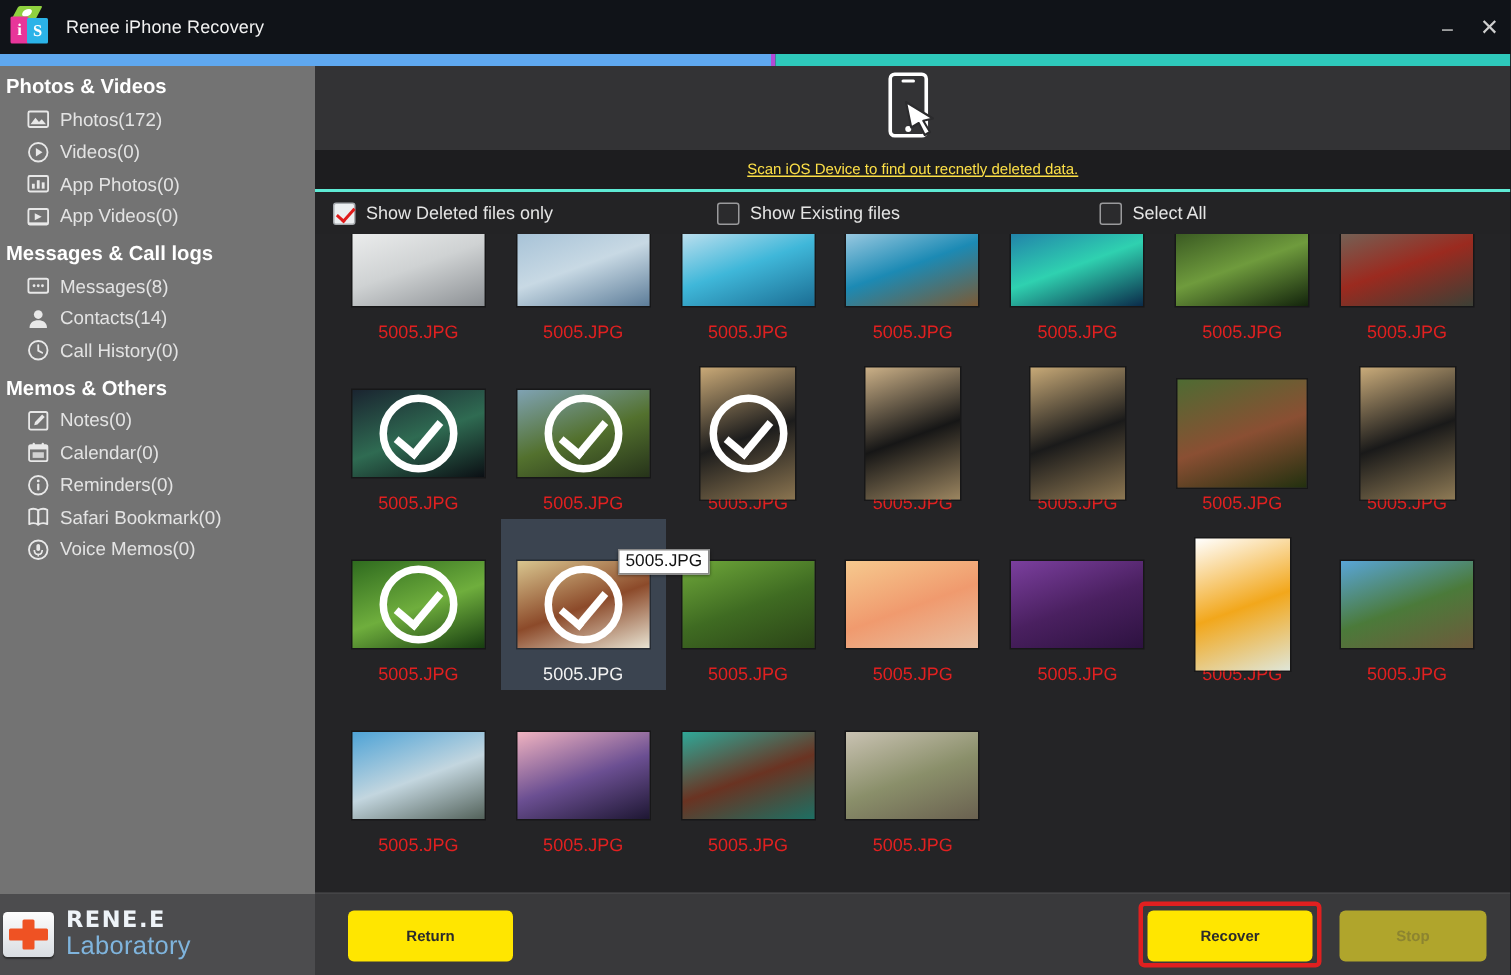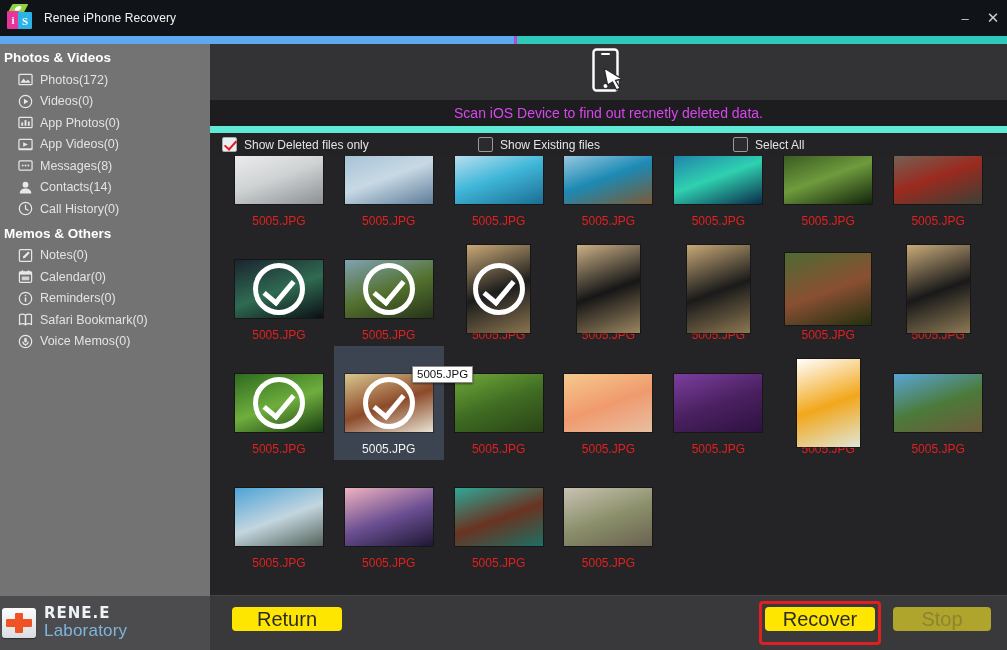--- a/index.html
+++ b/index.html
@@ -162,27 +162,27 @@
     height: 56px;
     background: #333335;
     display: flex; align-items: center; justify-content: center;
   }
   #hero-icon { color: #ffffff; }
   #scan-msg-bar {
     height: 26px;
     background: #1d1d1f;
     display: flex; align-items: center; justify-content: center;
   }
-  #scan-msg { color: #d946ef; font-size: 14px; }
+  #scan-msg { color: #fde047; font-size: 10px; text-decoration: underline; }
   #filter-bar {
     position: relative;
     height: 30px;
     background: #232325;
     display: flex; align-items: center;
-    border-top: 7px solid #5eead4;
+    border-top: 2px solid #5eead4;
   }
   .chk-wrap {
     display: flex; align-items: center;
     cursor: default;
     position: absolute;
   }
   .chk-box {
     width: 15px; height: 15px;
     background: #eceff1;
     border: 1px solid #a8acb0;
@@ -288,26 +288,27 @@
   
   #action-bar {
     position: absolute;
     left: 0; bottom: 0;
     width: 797px; height: 55px;
     background: #39393b;
     border-top: 1px solid #454547;
   }
   .btn {
     position: absolute;
-    height: 24px;
+    height: 34px;
     border-radius: 4px;
     display: flex; align-items: center; justify-content: center;
-    font-size: 20px;
+    font-size: 10px;
     cursor: default;
     user-select: none;
+    font-weight: bold;
   }
   .btn-yellow { background: #ffe600; color: #2b2b2b; }
   .btn-disabled { background: #b0a52c; color: #8c8430; }
   #btn-return { left: 22px; top: 11px; width: 110px; }
   #btn-recover { left: 555px; top: 11px; width: 110px; }
   #btn-stop { left: 683px; top: 11px; width: 98px; }
   #recover-highlight {
     position: absolute;
     left: 549px; top: 5px;
     width: 122px; height: 44px;
@@ -378,20 +379,21 @@
       <div class="side-item">
         <span class="side-ico">
           <svg width="15" height="15" viewBox="0 0 16 16">
             <rect x="1" y="2.5" width="14" height="11" rx="1" fill="none" stroke="currentColor" stroke-width="1.3"></rect>
             <path d="M5.5 5.5 L10.5 8 L5.5 10.5 Z" fill="currentColor"></path>
             <rect x="1" y="12" width="14" height="1.5" fill="currentColor"></rect>
           </svg>
         </span>
         <span>App Videos(0)</span>
       </div>
+      <div class="side-group">Messages &amp; Call logs</div>
       <div class="side-item">
         <span class="side-ico">
           <svg width="15" height="15" viewBox="0 0 16 16">
             <rect x="1" y="3" width="14" height="10" rx="1.2" fill="none" stroke="currentColor" stroke-width="1.3"></rect>
             <circle cx="5" cy="8" r="1" fill="currentColor"></circle>
             <circle cx="8" cy="8" r="1" fill="currentColor"></circle>
             <circle cx="11" cy="8" r="1" fill="currentColor"></circle>
           </svg>
         </span>
         <span>Messages(8)</span>

